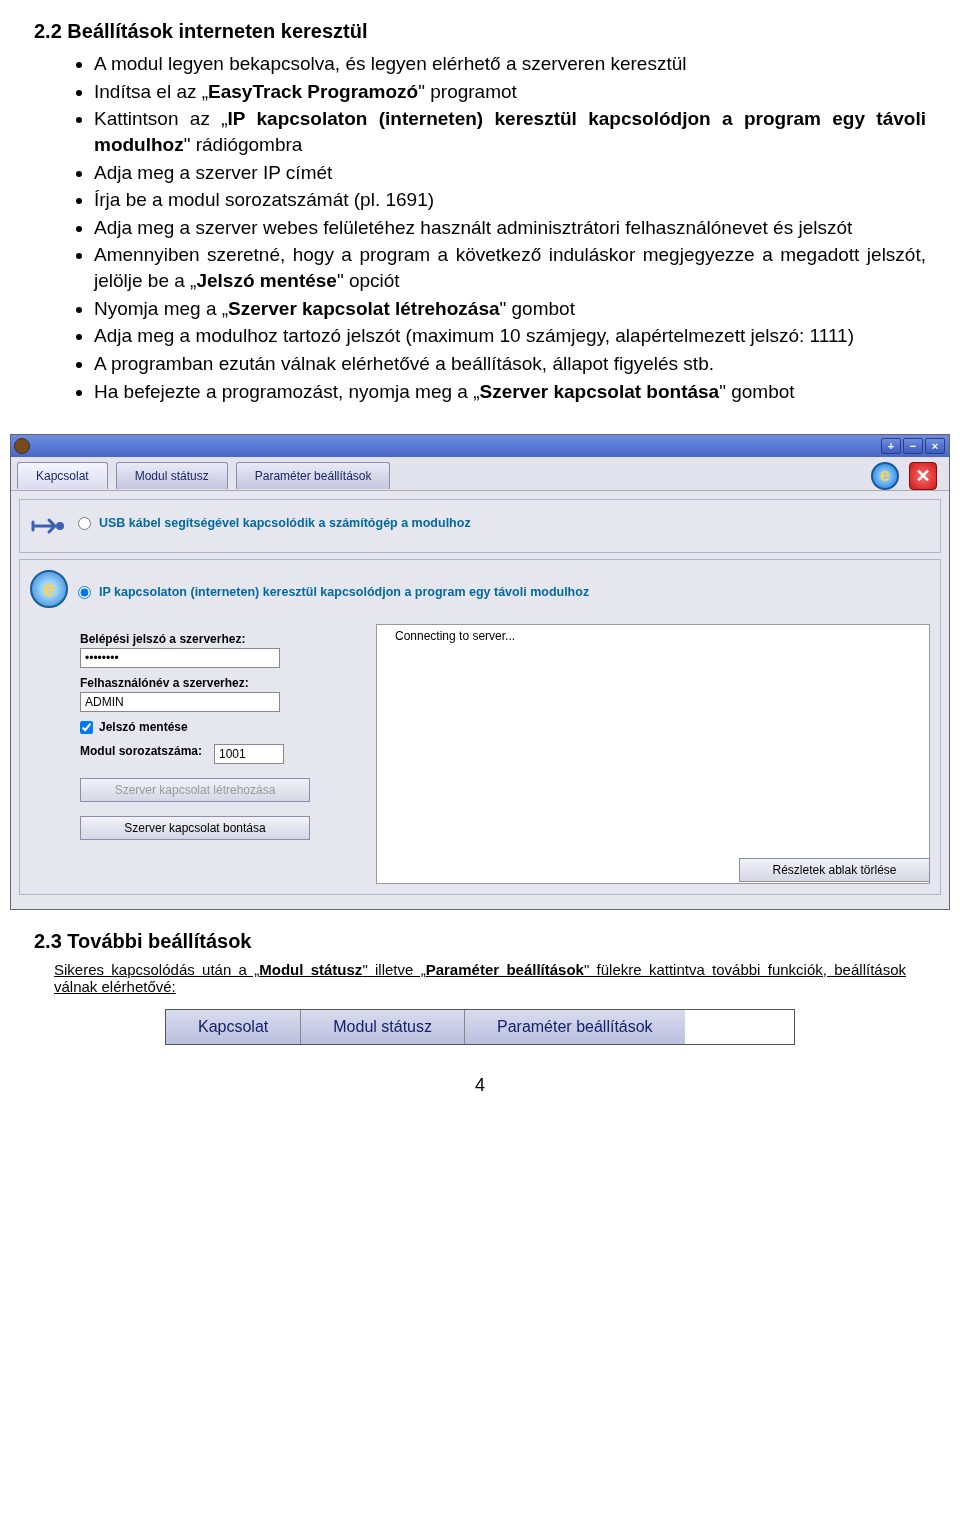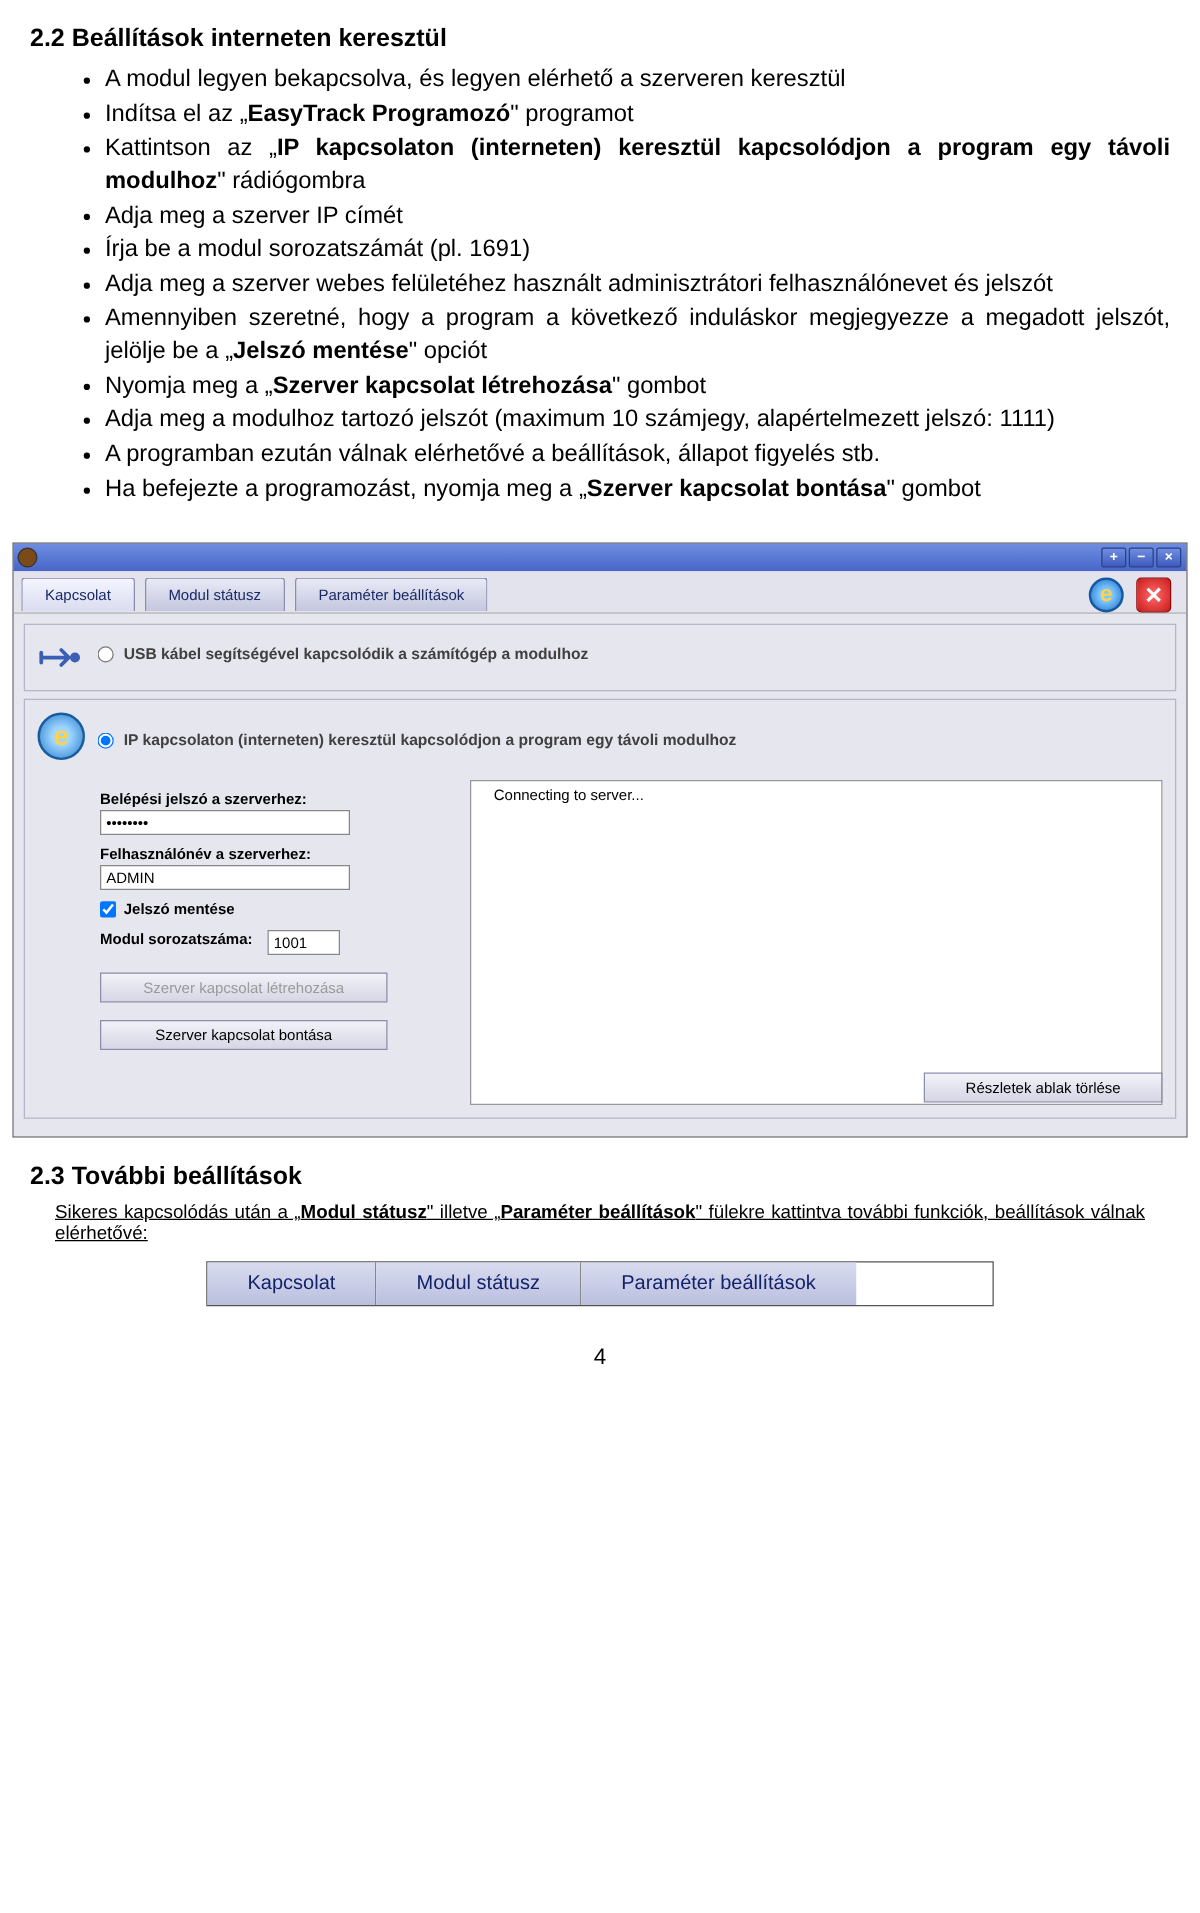--- a/index.html
+++ b/index.html
@@ -1,17 +1,17 @@
 <!DOCTYPE html>
 <html><head>
 <meta charset="utf-8">
 <style>
   * { box-sizing: border-box; margin: 0; padding: 0; }
   body { font-family: Arial, sans-serif; background: #fff; width: 960px; margin: 0 auto; padding: 20px 0; }
-  .content { padding: 0 24px; }
+  .content { padding: 0 34px; }
   .section-title { font-size: 20px; font-weight: bold; margin-bottom: 8px; }
   .sub-section-title { font-size: 20px; font-weight: bold; margin: 20px 0 8px 0; }
   .bullets { list-style: disc; margin-left: 60px; font-size: 19px; line-height: 1.35; text-align: justify; }
   .bullets li { margin-bottom: 2px; }
   .after-text { font-size: 15px; margin: 8px 20px 0 20px; text-align: justify; text-decoration: underline; }
   .app-window { margin: 30px 10px 0 10px; border: 1px solid #666; background:#dcdce8; position: relative; }
   .titlebar { height:22px; background: linear-gradient(#6e8de0,#4766c9); display:flex; justify-content:flex-end; align-items:center; padding-right:4px; gap:2px; }
   .titlebar .win-btn { width:20px;height:16px;background:linear-gradient(#6f8ee0,#3e5bbd);border:1px solid #2a3f85;border-radius:2px;display:flex;align-items:center;justify-content:center;color:#fff;font-size:11px;font-weight:bold; }
   .titlebar .title-icon { width:16px;height:16px;background:#7a4a1a;border-radius:50%; position:absolute;left:3px;top:3px;border:1px solid #333;}
   .tabs-row { display:flex; align-items:center; height:34px; padding:4px 6px 0 6px; background:#e3e3ed; border-bottom:1px solid #aaa; }
@@ -19,25 +19,25 @@
   .tab.active { background:linear-gradient(#f4f5ff,#dadcf0); }
   .ie-icon { margin-left:auto; width:28px;height:28px;border-radius:50%;background:radial-gradient(#7fc8ff 30%,#1c6cc9);border:2px solid #1658a0;display:flex;align-items:center;justify-content:center;color:#ffd24a;font-weight:bold;font-size:18px; }
   .red-x { width:28px;height:28px;margin-left:10px;margin-right:6px;background:radial-gradient(#ff6b6b,#cc1a1a);border-radius:4px;display:flex;align-items:center;justify-content:center;color:#fff;font-weight:bold;font-size:18px;border:1px solid #8a0b0b; }
   .app-body { background:#e6e6ef; padding:8px; }
   .group-box { border:1px solid #b5b5c9; margin-bottom:6px; padding:10px 10px; background:#e6e6ef; display:flex; align-items:flex-start; gap:10px; }
   .usb-icon { min-width:38px;height:32px;display:flex;align-items:center;justify-content:center; }
   .usb-icon svg{}
   .ie-sm { min-width:38px;height:38px;border-radius:50%;background:radial-gradient(#9fd6ff 30%,#247acc);border:2px solid #195c9f;display:flex;align-items:center;justify-content:center;color:#ffd24a;font-weight:bold;font-size:22px; }
   .radio-row { display:flex;align-items:center;gap:8px;margin-top:6px; }
   .radio-row input[type=radio]{ width:13px;height:13px; }
-  .radio-label { font-size:12.5px; font-weight:bold; color:#404040; }
+  .radio-label { font-size:12.5px; font-weight:bold; color:#0369a1; }
   .form-row { margin-top:8px; }
   .form-label { font-size:12px; font-weight:bold; display:block; margin-bottom:2px; }
   .text-input { width:200px; font-size:12px; padding:2px 4px; border:1px solid #888; background:#fff; }
-  .narrow { width:58px; }
+  .narrow { width:70px; }
   .check-row { display:flex;align-items:center;gap:6px;margin-top:8px;font-size:12px;font-weight:bold; }
   .inline-row { display:flex;align-items:flex-start;gap:12px;margin-top:10px;font-size:12px;font-weight:bold; }
   .btn { width:230px; text-align:center; font-size:12px; padding:4px 0; background:linear-gradient(#f2f2f9,#d6d6e5); border:1px solid #8c8cab; margin-top:14px; display:block; }
   .btn.disabled { color:#9a9a9a; }
   .btn-sm { width:191px; font-size:12px; padding:4px 0; background:linear-gradient(#f2f2f9,#d6d6e5); border:1px solid #8c8cab; float:right; margin-top:-26px; text-align:center; }
   .log-box { background:#fff; border:1px solid #999; font-size:12px; padding:4px 18px; height:260px; overflow:hidden; }
   .two-col { display:flex; gap:16px; }
   .col-left { width:280px; }
   .col-right { flex:1; position:relative; }
   .status-bar { border-top:1px solid #aaa; background:#e9e9f2; font-size:11px; padding:4px 8px; display:flex;align-items:center;justify-content:space-between; }

